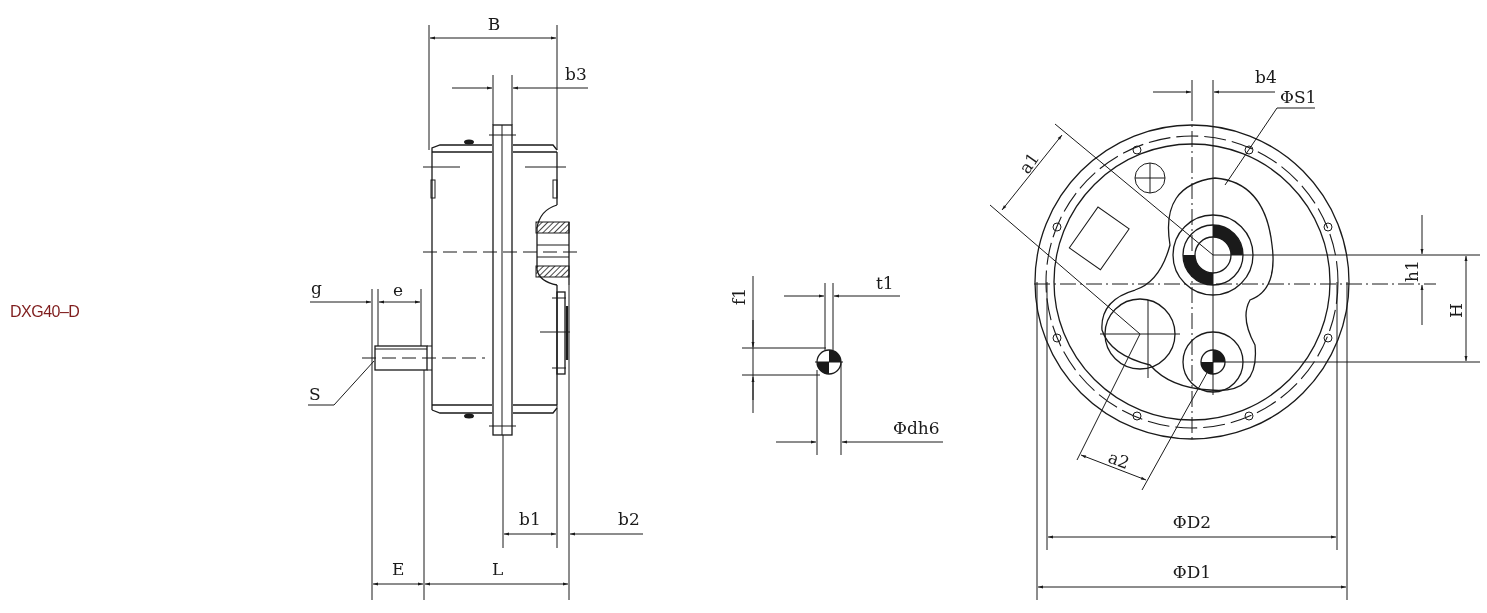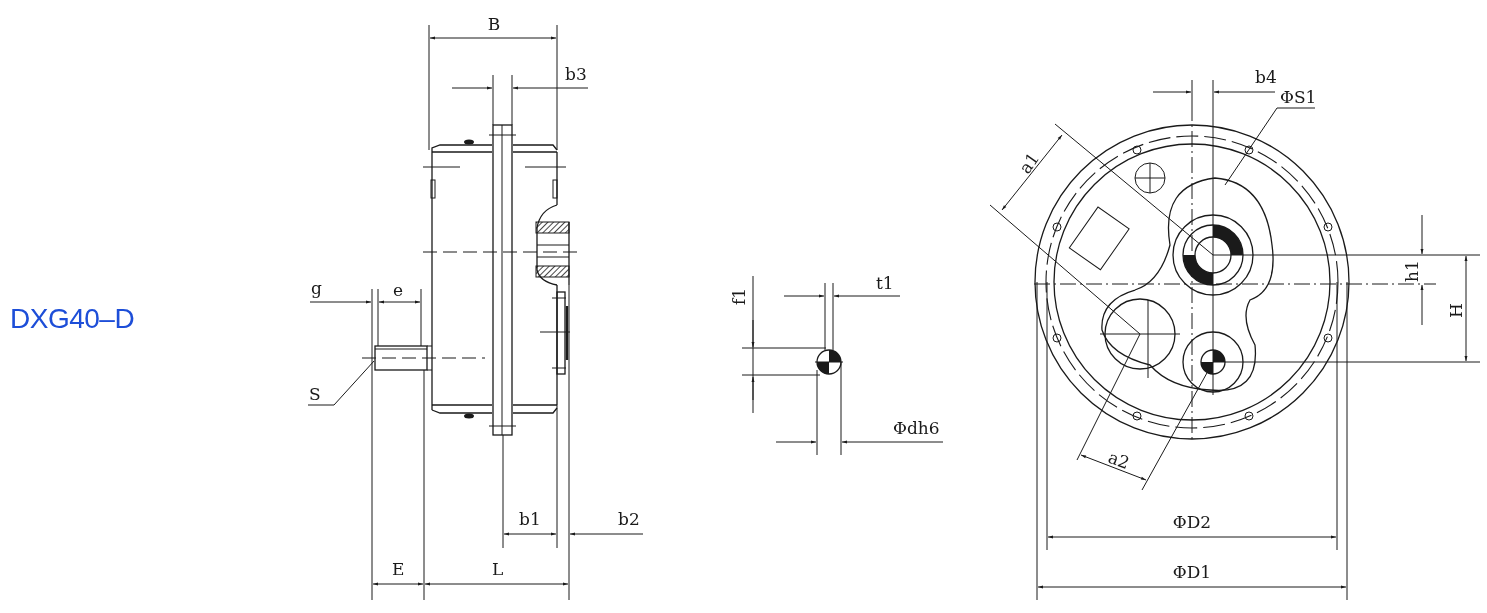--- a/index.html
+++ b/index.html
@@ -1,19 +1,19 @@
 <!DOCTYPE html>
 <html><head>
 <meta charset="utf-8">
 <style>
   html, body { margin: 0; padding: 0; background: #ffffff; }
   body { width: 1487px; height: 613px; position: relative; overflow: hidden; }
   .model-label {
     position: absolute; left: 10px; top: 303px;
-    font-family: "Liberation Sans", sans-serif; font-size: 28px; color: #1d4ed8;
+    font-family: "Liberation Sans", sans-serif; font-size: 16px; color: #7f1d1d;
     letter-spacing: -0.5px;
   }
   svg { position: absolute; left: 0; top: 0; }
   .ln { stroke: #1a1a1a; stroke-width: 1.3; fill: none; }
   .thk { stroke: #1a1a1a; stroke-width: 1.6; fill: none; }
   .thin { stroke: #1a1a1a; stroke-width: 1; fill: none; }
   .dash { stroke: #1a1a1a; stroke-width: 1.1; fill: none; stroke-dasharray: 14 6; }
   .cdash { stroke: #1a1a1a; stroke-width: 1; fill: none; stroke-dasharray: 16 4 2 4; }
   .sdash { stroke: #1a1a1a; stroke-width: 1.1; fill: none; stroke-dasharray: 22 6; }
   .lbl { font-family: "DejaVu Serif", serif; font-size: 17px; fill: #1a1a1a; }

